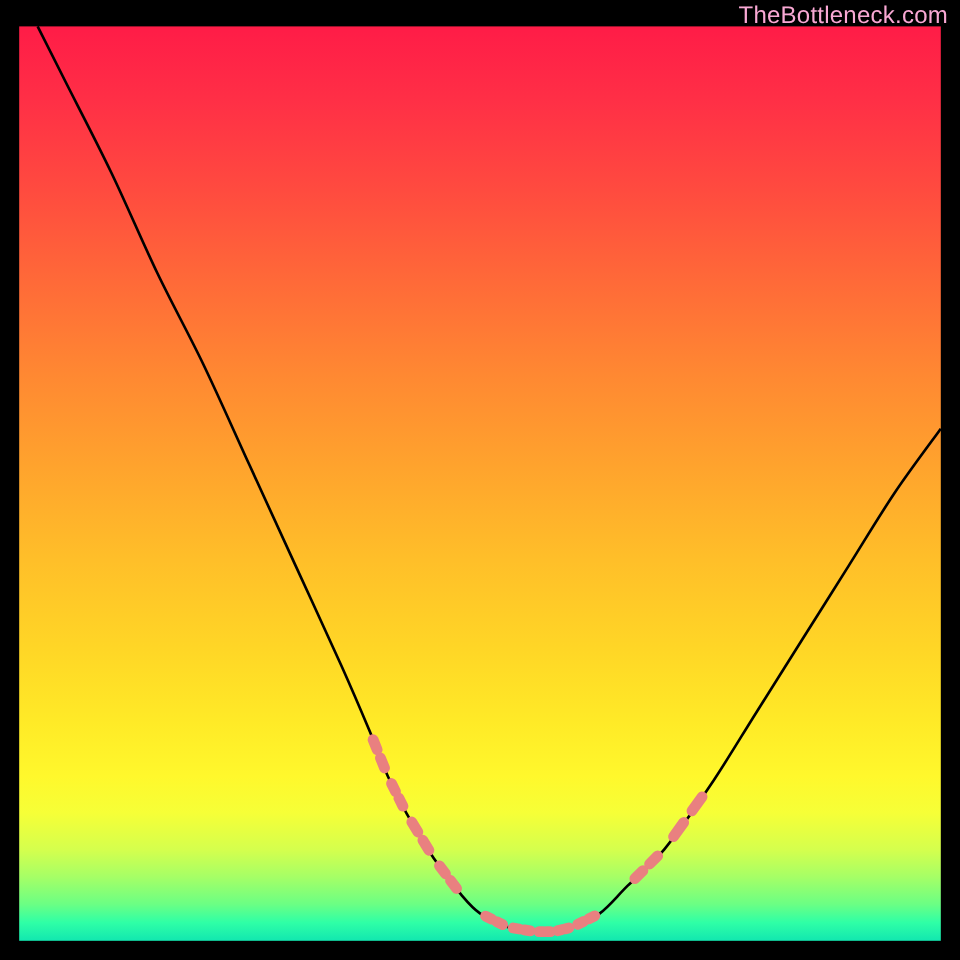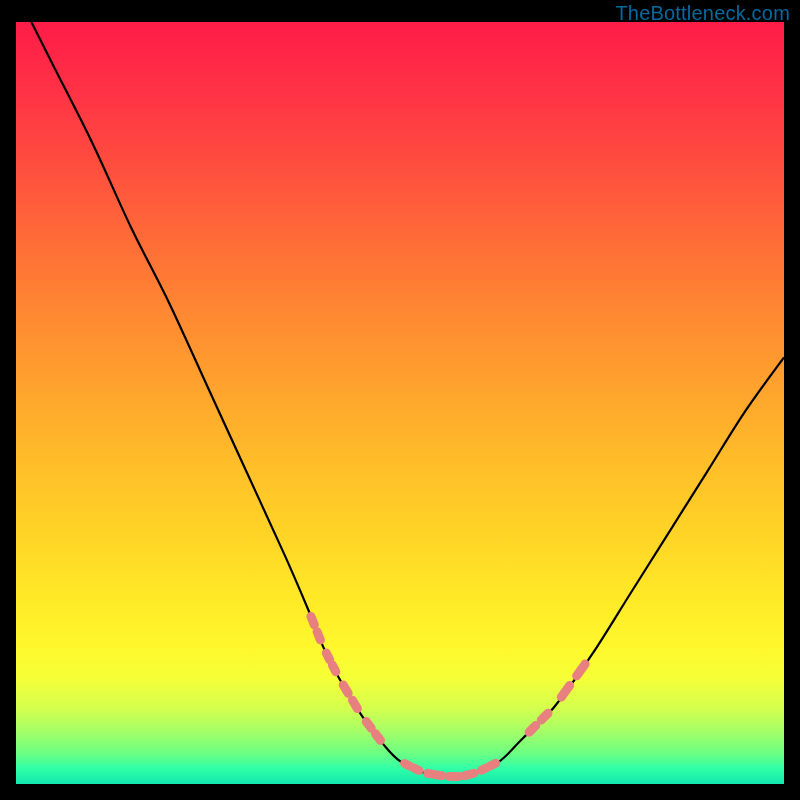--- a/index.html
+++ b/index.html
@@ -43,21 +43,21 @@
       #a6ff66 93%,
       #6bff84 96%,
       #2fffa6 98%,
       #12e7b0 100%
     );
   }
   .watermark {
     position: absolute;
     top: 2px;
     right: 10px;
-    color: #0369a1;
+    color: #f9a8d4;
     font-size: 20px;
     letter-spacing: 0.2px;
     font-weight: 500;
   }
   svg.curve {
     position: absolute;
     left: 0;
     top: 0;
     width: 768px;
     height: 762px;

